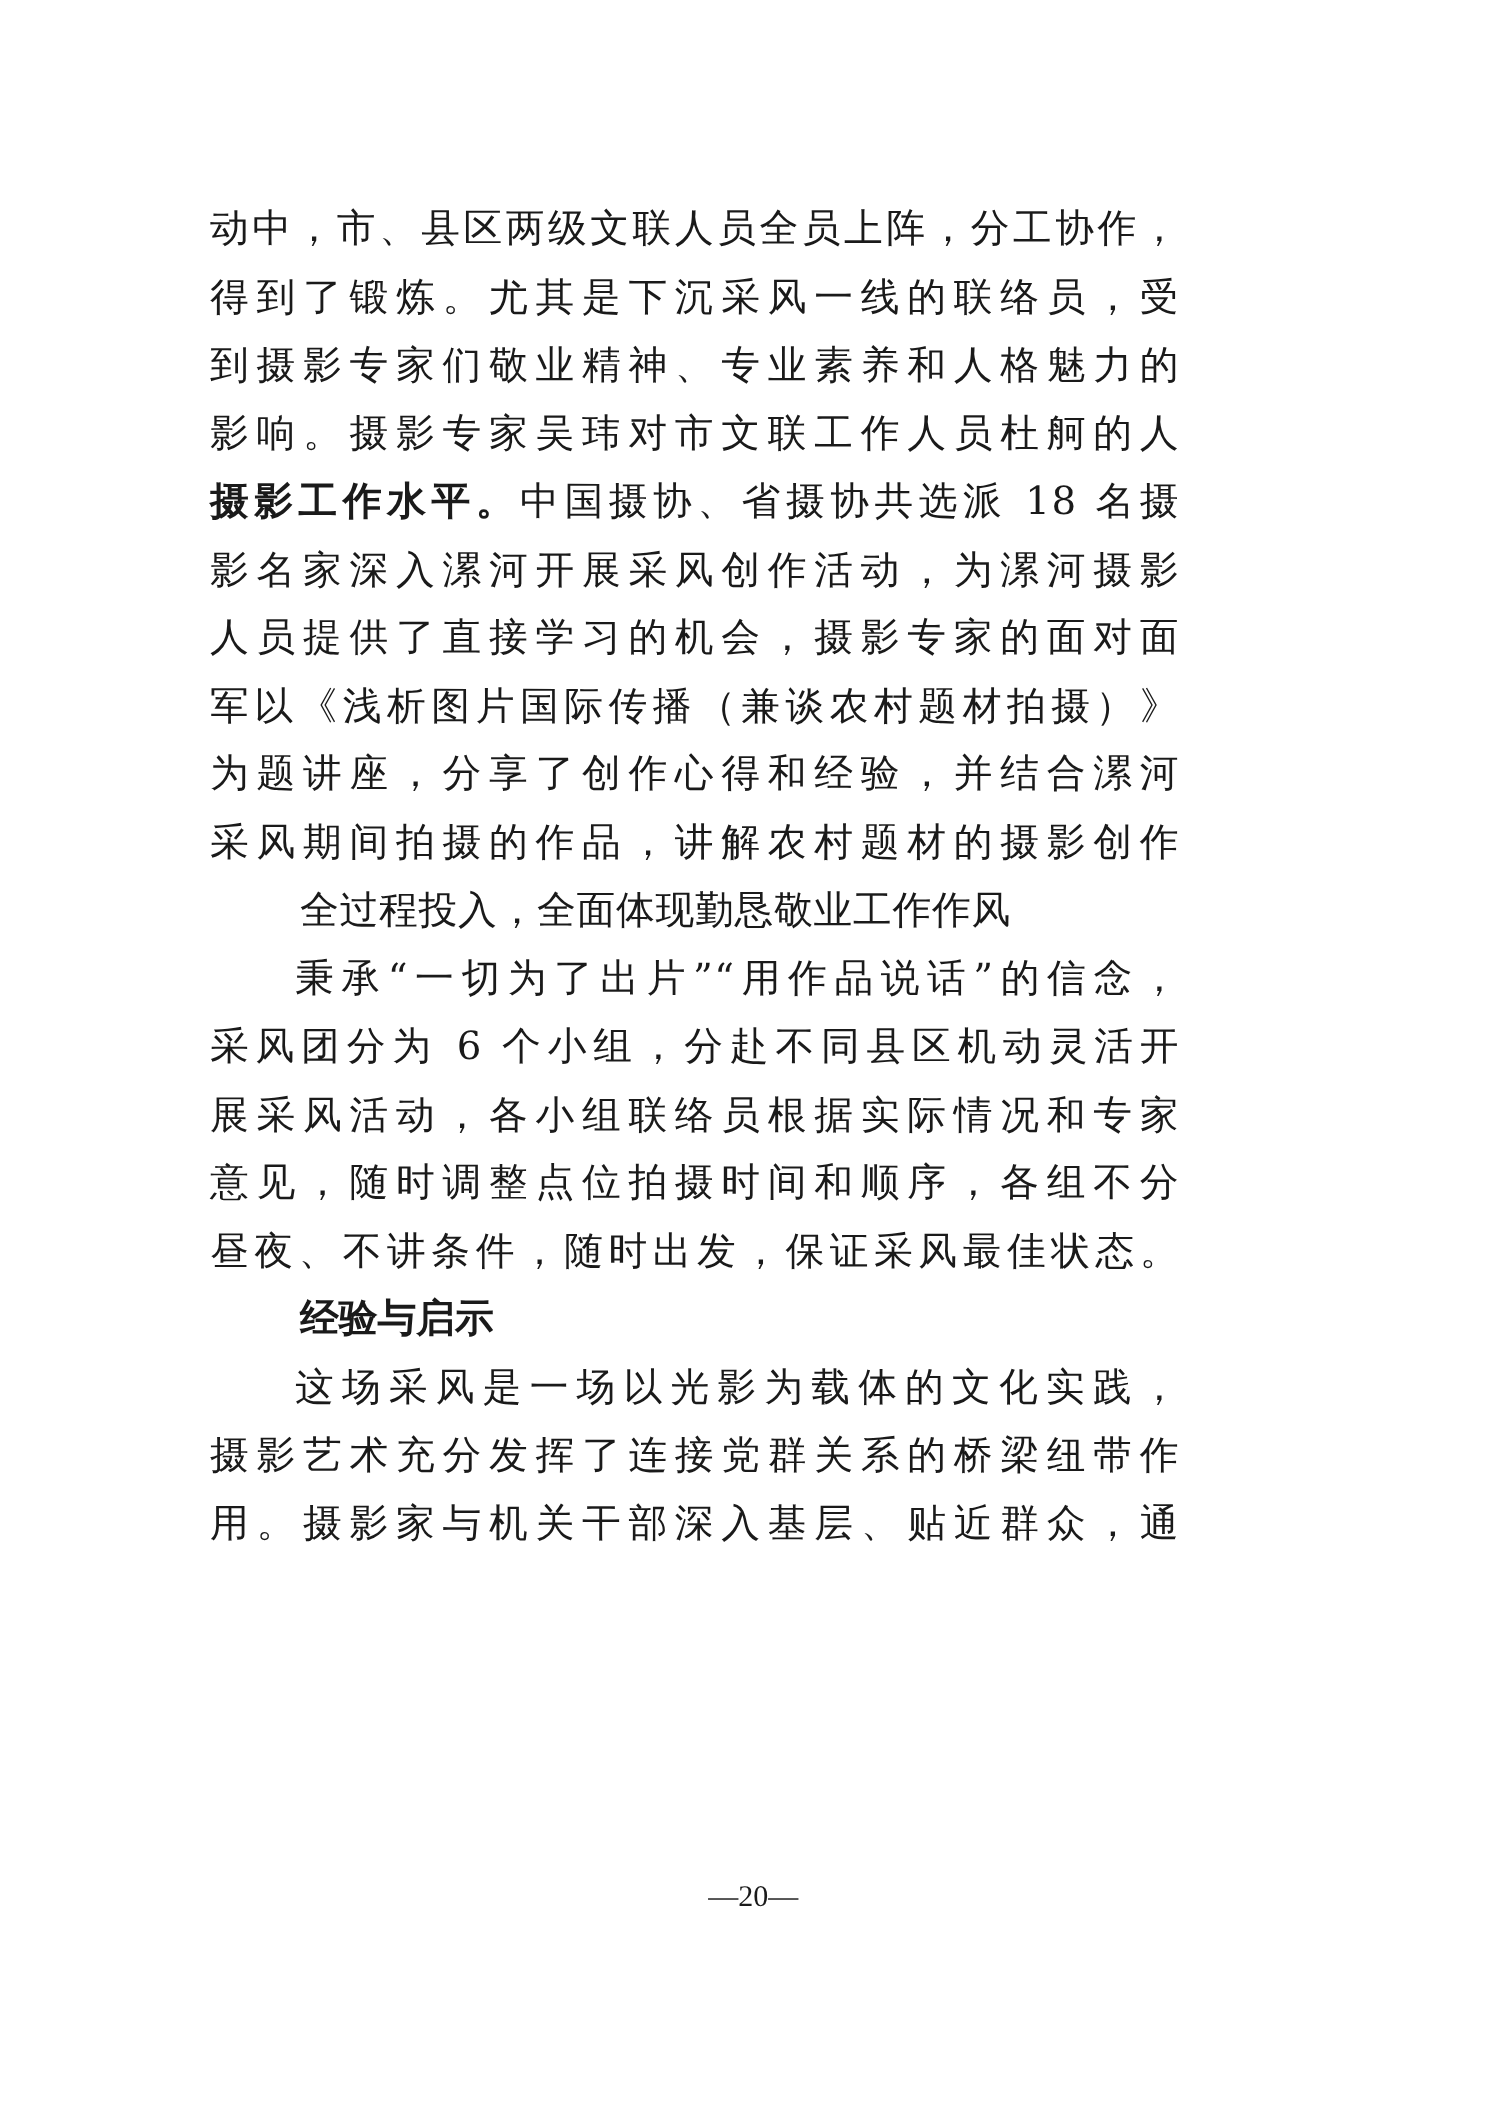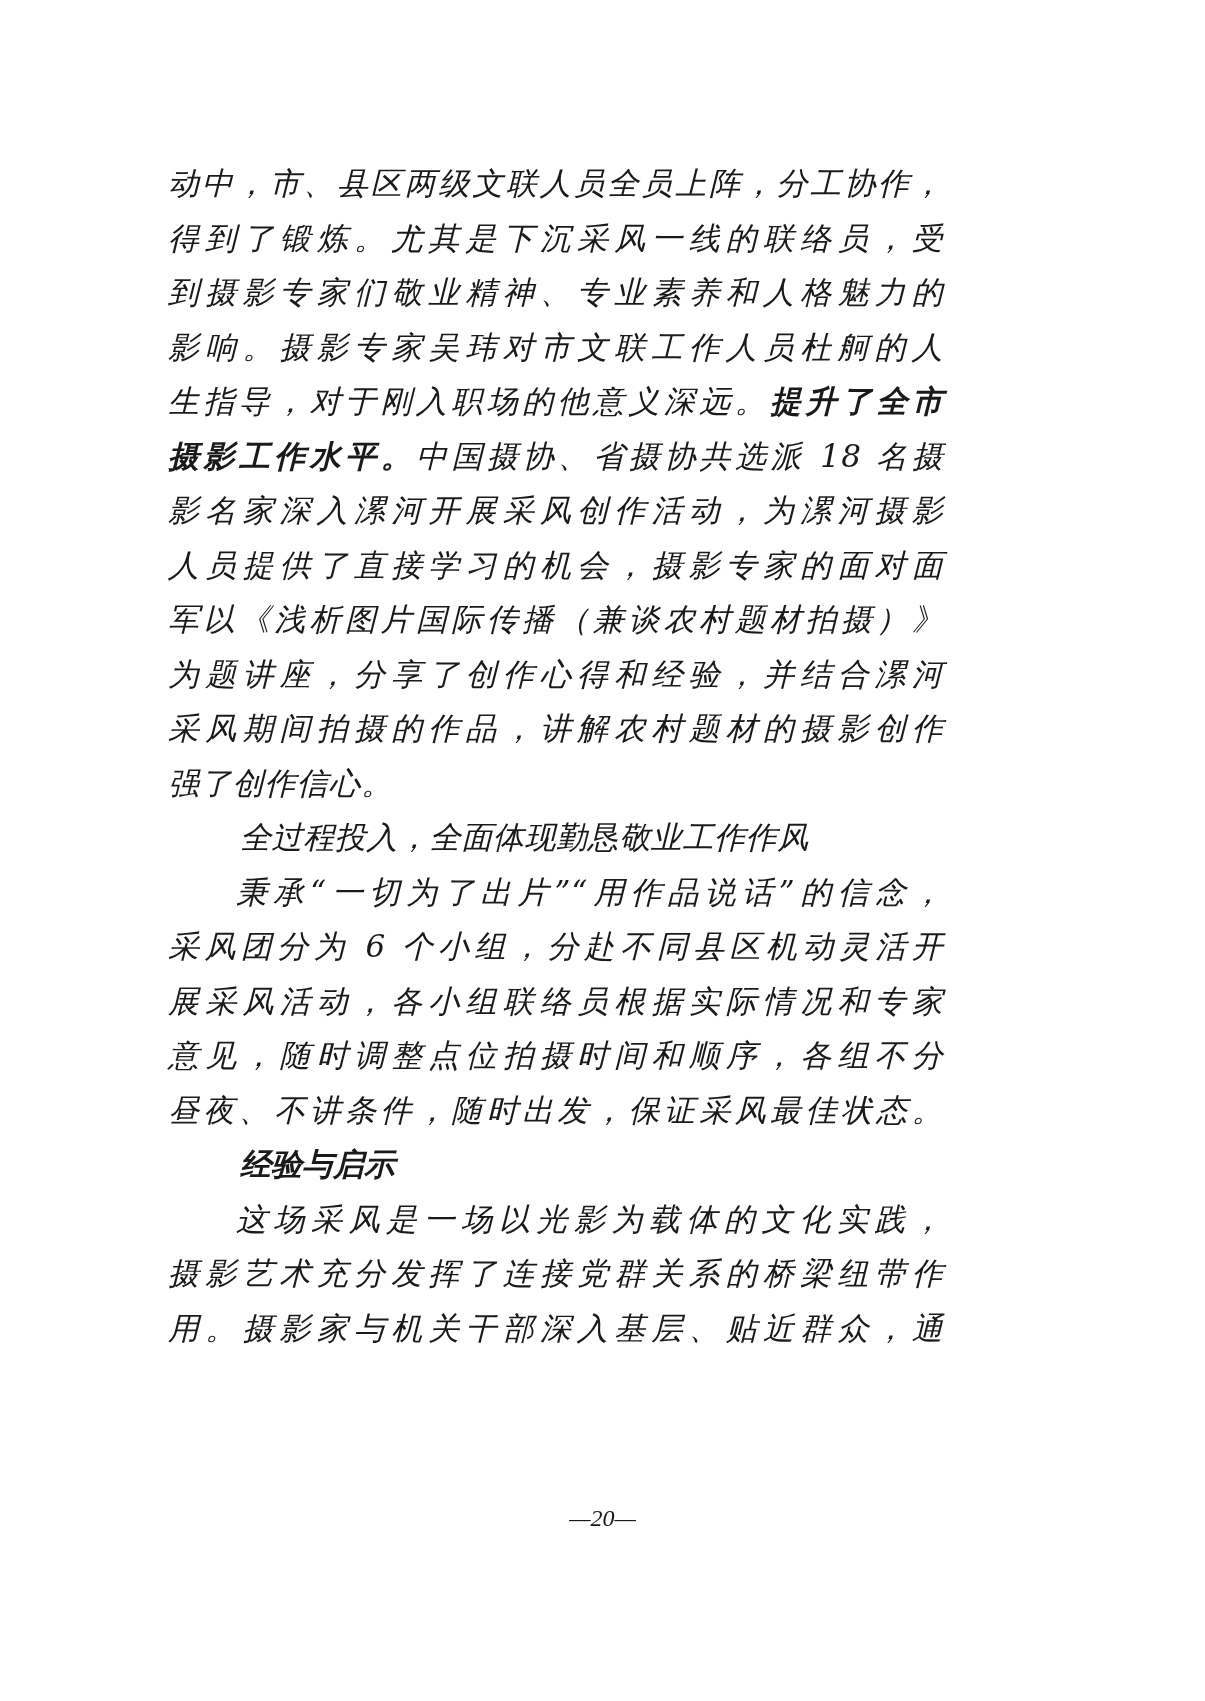--- a/index.html
+++ b/index.html
@@ -14,21 +14,20 @@
       overflow: hidden;
       color: #1a1a1a;
     }
     .page {
       position: absolute;
       left: 0;
       top: 0;
       width: 1205px;
       height: 1701px;
       background: #ffffff;
-      font-style: italic;
     }
     .text-block {
       position: absolute;
       left: 168px;
       top: 156px;
       width: 776px;
     }
     .line {
       height: 54.5px;
       line-height: 54.5px;
@@ -76,28 +75,26 @@
 </head>
 <body>
 
 <div class="page">
   <div class="text-block">
 
     <div class="line">动中，市、县区两级文联人员全员上阵，分工协作，</div>
     <div class="line">得到了锻炼。尤其是下沉采风一线的联络员，受</div>
     <div class="line">到摄影专家们敬业精神、专业素养和人格魅力的</div>
     <div class="line">影响。摄影专家吴玮对市文联工作人员杜舸的人</div>
-    <div class="line"><span>生指导，对于刚入职场的他意义深远。</span><span class="bold">提升了全市</span></div>
     <div class="line"><span class="bold">摄影工作水平。</span><span>中国摄协、省摄协共选派 18 名摄</span></div>
     <div class="line">影名家深入漯河开展采风创作活动，为漯河摄影</div>
     <div class="line">人员提供了直接学习的机会，摄影专家的面对面</div>
     <div class="line">军以《浅析图片国际传播（兼谈农村题材拍摄）》</div>
     <div class="line">为题讲座，分享了创作心得和经验，并结合漯河</div>
     <div class="line">采风期间拍摄的作品，讲解农村题材的摄影创作</div>
-    <div class="line last">强了创作信心。</div>
 
     <div class="line heading-kai">全过程投入，全面体现勤恳敬业工作作风</div>
     <div class="line indent">秉承“一切为了出片”“用作品说话”的信念，</div>
     <div class="line">采风团分为 6 个小组，分赴不同县区机动灵活开</div>
     <div class="line">展采风活动，各小组联络员根据实际情况和专家</div>
     <div class="line">意见，随时调整点位拍摄时间和顺序，各组不分</div>
     <div class="line">昼夜、不讲条件，随时出发，保证采风最佳状态。</div>
 
     <div class="line heading-hei">经验与启示</div>
     <div class="line indent">这场采风是一场以光影为载体的文化实践，</div>

